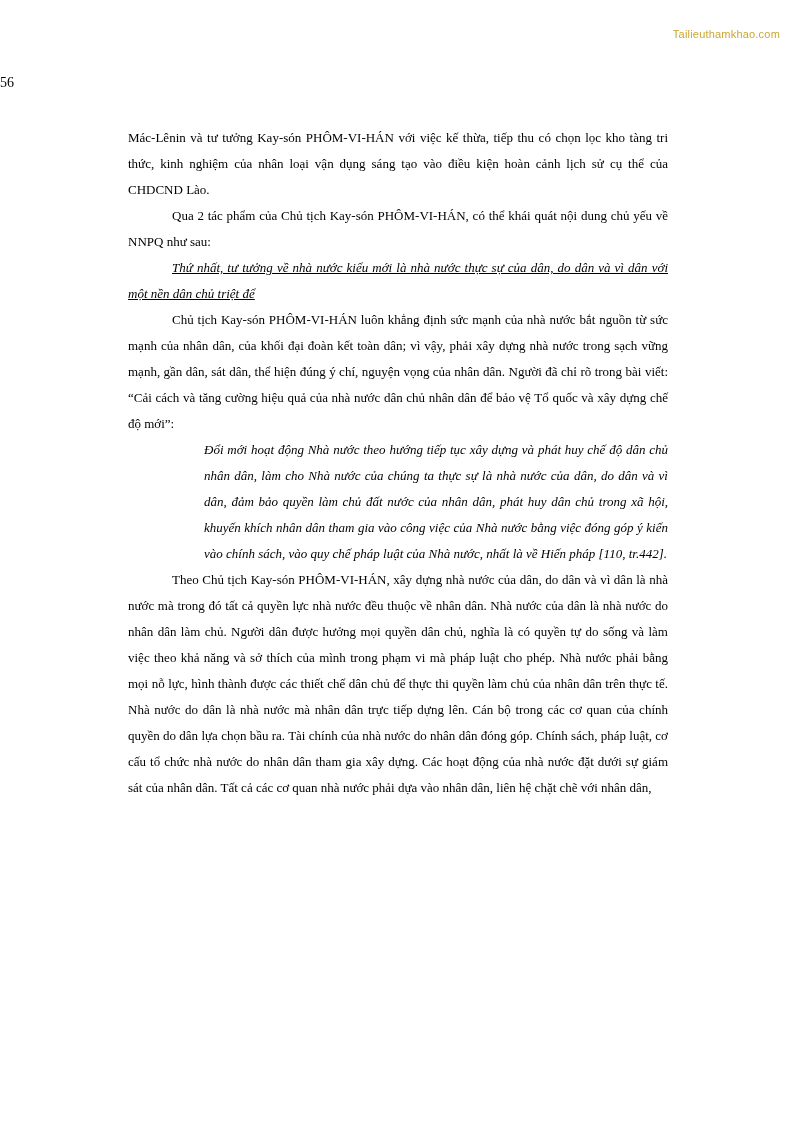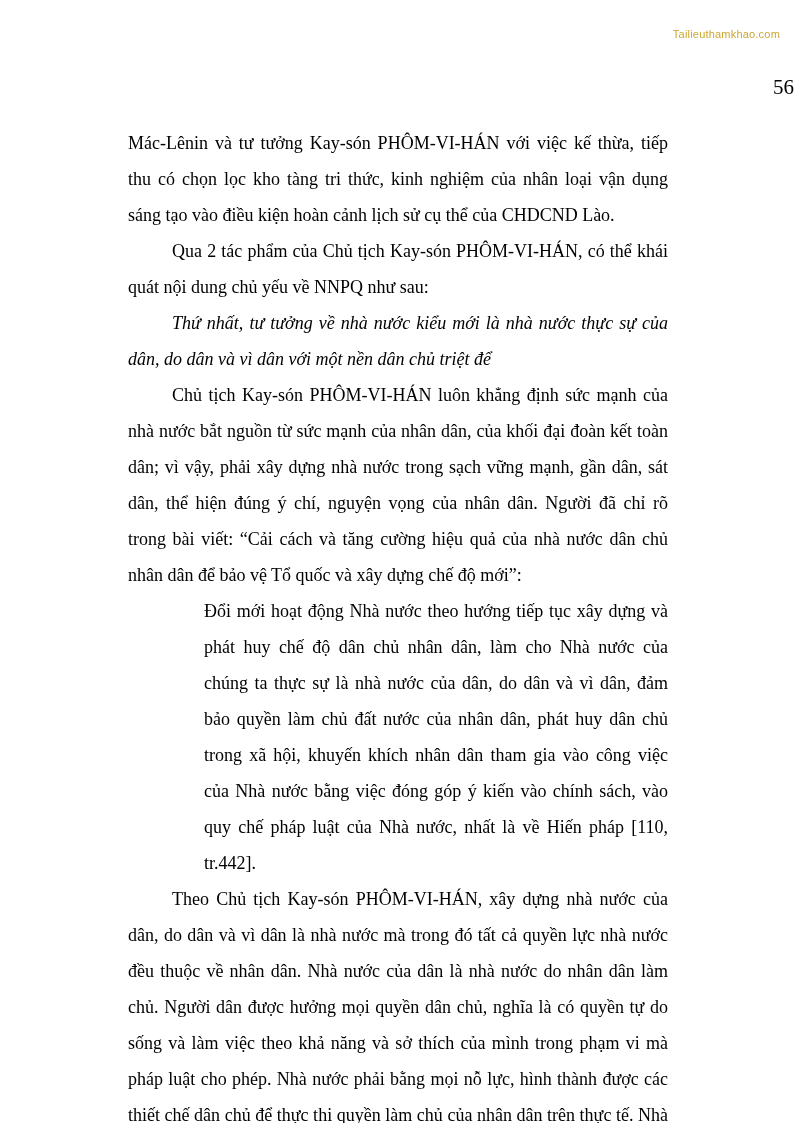--- a/index.html
+++ b/index.html
@@ -29,47 +29,49 @@
     font-size: 11px;
     color: #c9a227;
     letter-spacing: 0.2px;
     opacity: 0.95;
   }
   .page-number {
     position: absolute;
     top: 55px;
     left: 0;
     right: 0;
-    text-align: right;
-    font-size: 21px;
+    text-align: left;
+    font-size: 14px;
   }
   .content {
     position: absolute;
     top: 105px;
     left: 128px;
     width: 540px;
   }
   p {
     margin: 0;
-    font-size: 18px;
+    font-size: 13px;
     line-height: 2.0;
     text-align: justify;
     text-justify: inter-word;
   }
   p.indent {
     text-indent: 44px;
   }
   p.italic {
     font-style: italic;
     text-indent: 44px;
+    text-decoration: underline;
   }
   p.quote {
     margin-left: 76px;
     width: 464px;
     text-align: justify;
+    font-style: italic;
   }
 </style>
 </head>
 <body>
 
 <div class="page">
 
   <div class="watermark">Tailieuthamkhao.com</div>
 
   <div class="page-number">56</div>

